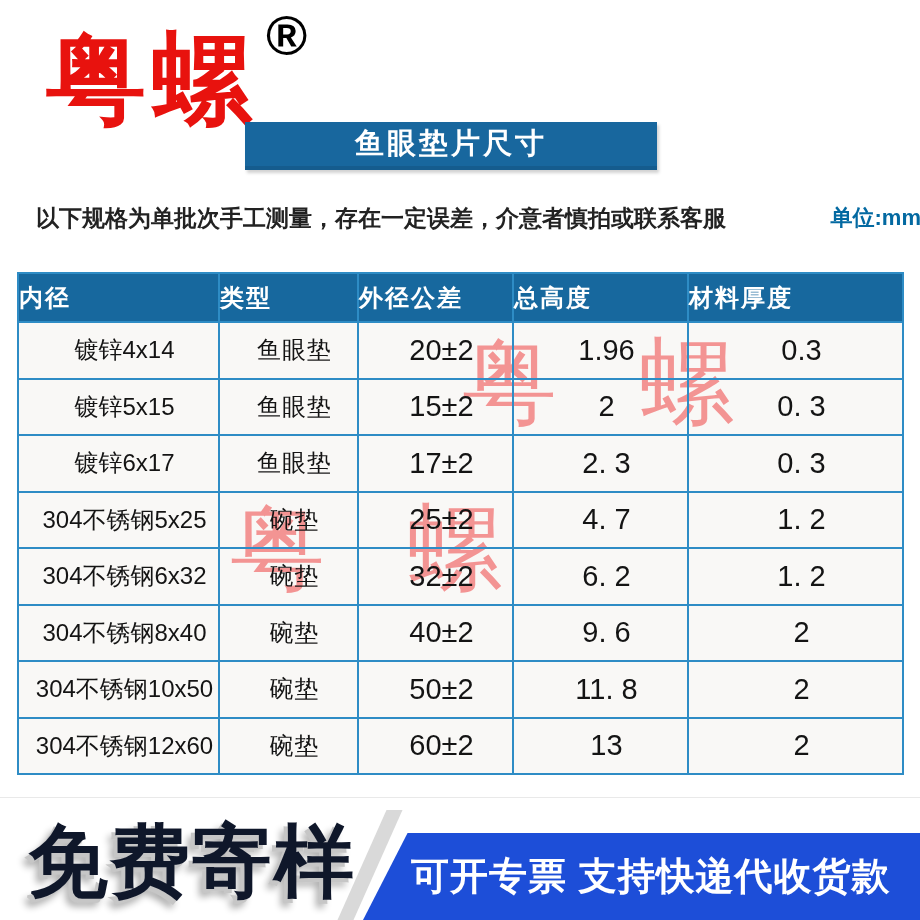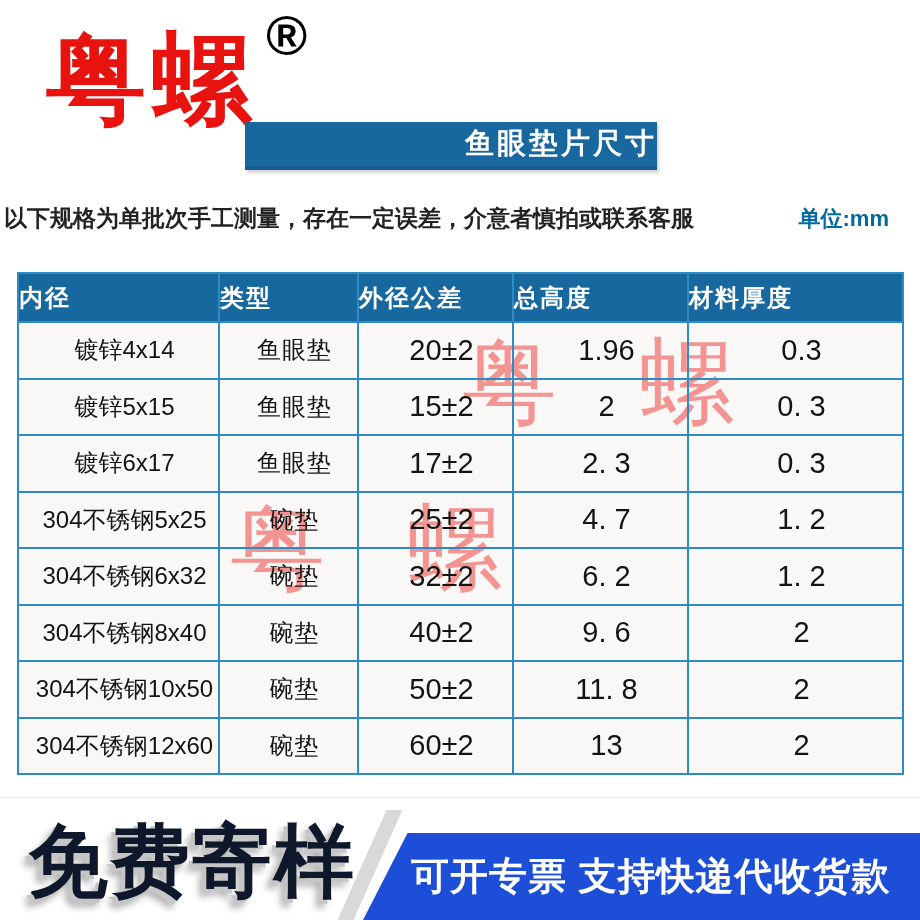--- a/index.html
+++ b/index.html
@@ -10,26 +10,26 @@
   
   .logo { position:absolute; left:46px; top:22px; color:#e8120e;
           font-size:100px; font-weight:900; line-height:1.15; letter-spacing:6px; }
   .registered { position:absolute; left:266px; top:8px; color:#000;
                 font-size:56px; font-weight:700; line-height:1; }
 
   
   .title-banner { position:absolute; left:245px; top:122px; width:412px; height:48px;
                   background:#18679e; border-bottom:4px solid #155c8e;
                   box-shadow:2px 3px 3px rgba(0,0,0,0.18);
-                  display:flex; align-items:center; justify-content:flex-end;
+                  display:flex; align-items:center; justify-content:center;
                   color:#ffffff; font-size:29px; font-weight:700; letter-spacing:3px; }
 
   
-  .note-row { position:absolute; left:4px; top:203px; width:885px;
-              display:flex; justify-content:space-between; align-items:flex-end;
+  .note-row { position:absolute; left:36px; top:203px; width:885px;
+              display:flex; justify-content:space-between; align-items:flex-start;
               color:#222; font-size:23px; font-weight:600; }
   .note-unit { font-size:22px; font-weight:700; color:#0369a1; }
 
   
   .table-wrap { position:absolute; left:17px; top:272px; width:885px; height:503px;
                 background:#f9f8f6; }
   .watermark { position:absolute; z-index:1; color:#ef4444; opacity:0.55;
                font-size:95px; font-weight:400; letter-spacing:28px;
                white-space:nowrap; pointer-events:none; }
   .wm-1 { left:445px; top:48px; }

